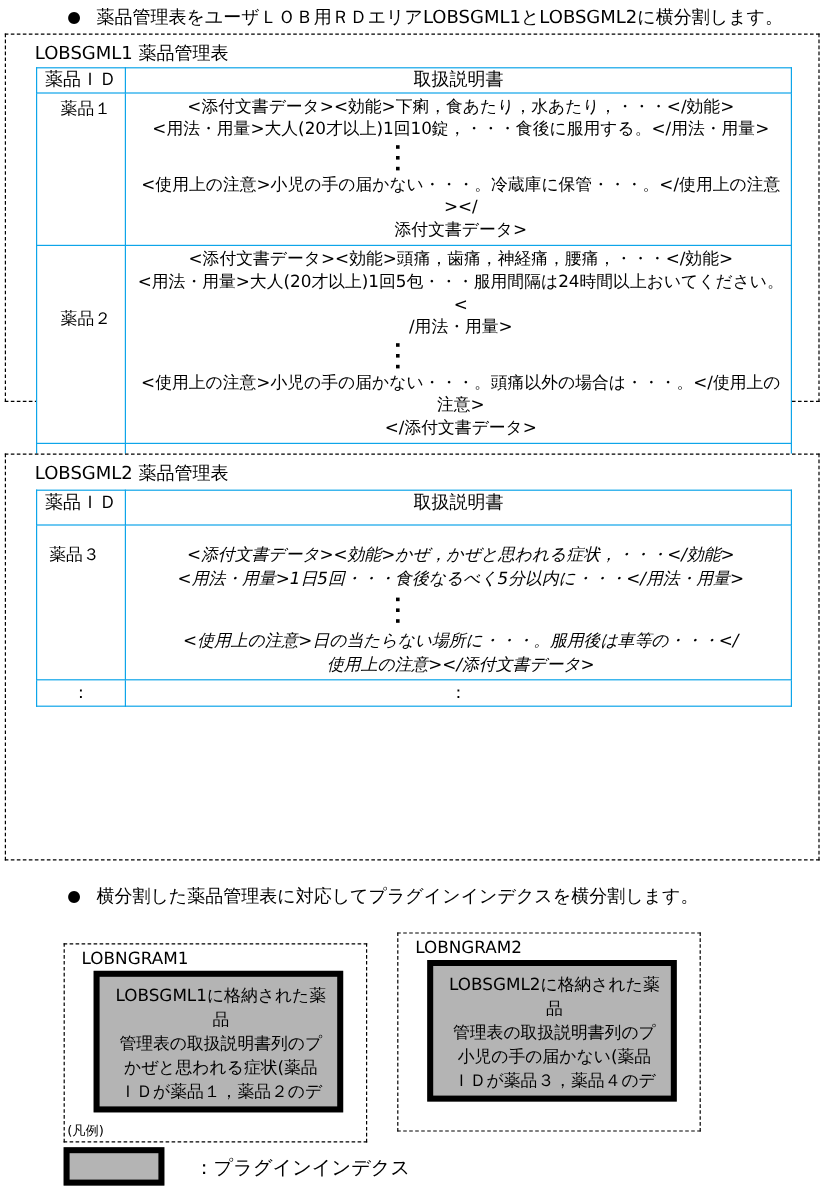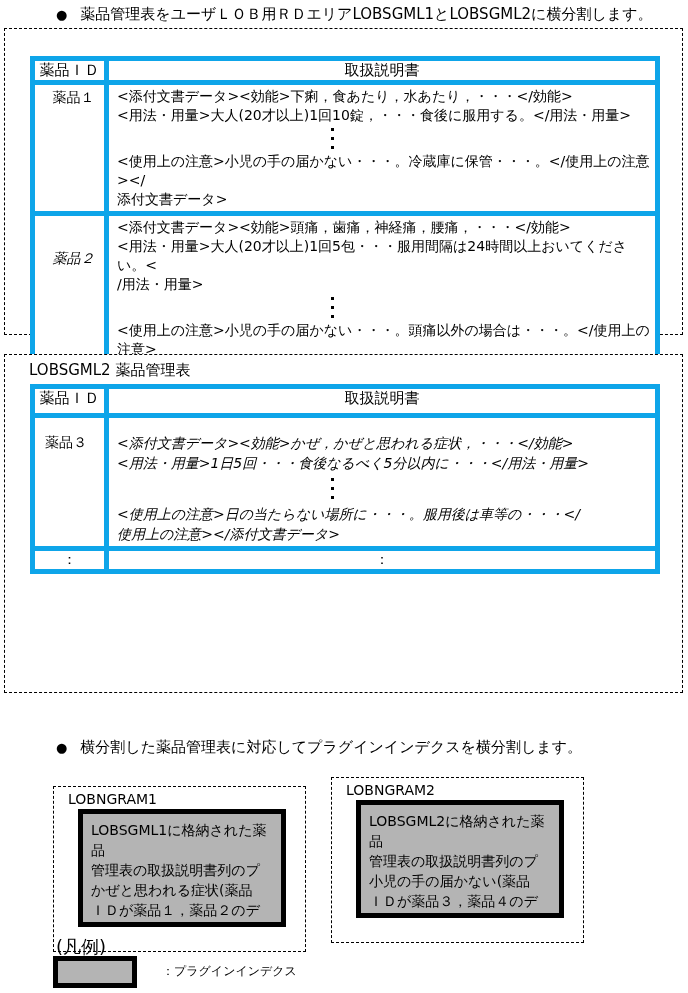--- a/index.html
+++ b/index.html
@@ -17,32 +17,32 @@
   .bullet-line { display: flex; align-items: center; font-size: 15px; white-space: nowrap; }
   .bullet-glyph { font-size: 13px; margin-right: 13px; line-height: 1; }
 
   
   .area-box { border: 1px dashed #000; background: #fff; }
   .area-label { position: absolute; left: 24px; top: 6px; font-size: 15px; white-space: nowrap; }
 
   
   table.drug-table { border-collapse: collapse; table-layout: fixed; width: 630px; position: absolute; left: 25px; background: #fff; }
   table.drug-table col.c-id { width: 74px; }
-  table.drug-table th, table.drug-table td { border: 5px solid #0ea5e9; vertical-align: top; font-weight: normal; }
+  table.drug-table th, table.drug-table td { border: 1px solid #0ea5e9; vertical-align: top; font-weight: normal; }
   table.drug-table th { text-align: center; font-size: 15px; }
   .t1 th { height: 21px; }
   .t2 th { height: 29px; }
   .id-cell { text-align: left; font-size: 14px; }
   .t1 .id-cell { padding: 4px 2px 0 10px; text-align: center; }
   .t2 .id-cell { padding: 16px 2px 0 10px; margin-left: 21px; }
-  .t1 .id-low { padding-top: 34px; font-style: italic; }
+  .t1 .id-low { padding-top: 52px; }
   .manual-cell { font-size: 14px; }
   .t1 .manual-cell { padding: 2px 4px 2px 8px; }
   .t2 .manual-cell { padding: 15px 4px 2px 8px; }
-  .pre { white-space: pre-line; }
+  .pre { white-space: pre-line; text-align: center; }
   .t1 .pre { line-height: 19px; }
   .t2 .pre { line-height: 20px; font-style: italic; }
 
   
   .vdots { display: flex; flex-direction: column; gap: 6px; width: 3px; }
   .t1 .vdots { margin: 3px 0 3px 40%; }
   .t2 .vdots { margin: 5px 0 5px 40%; }
   .vdots i { display: block; width: 3px; height: 3px; background: #000; }
 
   
@@ -57,33 +57,34 @@
     position: absolute; left: 24px; top: 22px;
     width: 208px; height: 118px;
     border: 5px solid #000;
     padding: 6px 4px 0 8px;
     line-height: 20px; font-size: 14px;
     overflow: hidden;
   }
   .gray-fill { background: #b4b4b4; }
 
   
-  .legend-title { font-size: 18px; }
+  .legend-title { font-size: 11px; }
   .legend-swatch { width: 84px; height: 32px; border: 5px solid #000; }
-  .legend-label { font-size: 12px; white-space: nowrap; }
+  .legend-label { font-size: 16px; white-space: nowrap; }
 </style>
 </head>
 <body>
 
 <div class="abs bullet-line" style="left:56px; top:5px;">
   <span class="bullet-glyph">●</span>
   <span>薬品管理表をユーザＬＯＢ用ＲＤエリアLOBSGML1とLOBSGML2に横分割します。</span>
 </div>
 
 <div class="abs area-box" style="left:4px; top:28px; width:679px; height:307px;">
+  <div class="area-label">LOBSGML1 薬品管理表</div>
   <table class="drug-table t1" style="top:27px;">
     <colgroup>
         <col class="c-id">
         <col>
       </colgroup>
     <tbody>
         <tr>
       <th>薬品ＩＤ</th>
       <th>取扱説明書</th>
     </tr>
@@ -117,21 +118,21 @@
       </td>
     </tr>
     <tr>
       <td class="cont-cell">：</td>
       <td class="cont-cell">：</td>
     </tr>
   </tbody>
     </table>
 </div>
 
-<div class="abs area-box" style="left:4px; top:354px; width:679px; height:339px;">
+<div class="abs area-box" style="left:4px; top:378px; width:679px; height:339px;">
   <div class="area-label">LOBSGML2 薬品管理表</div>
   <table class="drug-table t2" style="top:29px;">
     <colgroup>
         <col class="c-id">
         <col>
       </colgroup>
     <tbody>
         <tr>
       <th>薬品ＩＤ</th>
       <th>取扱説明書</th>

